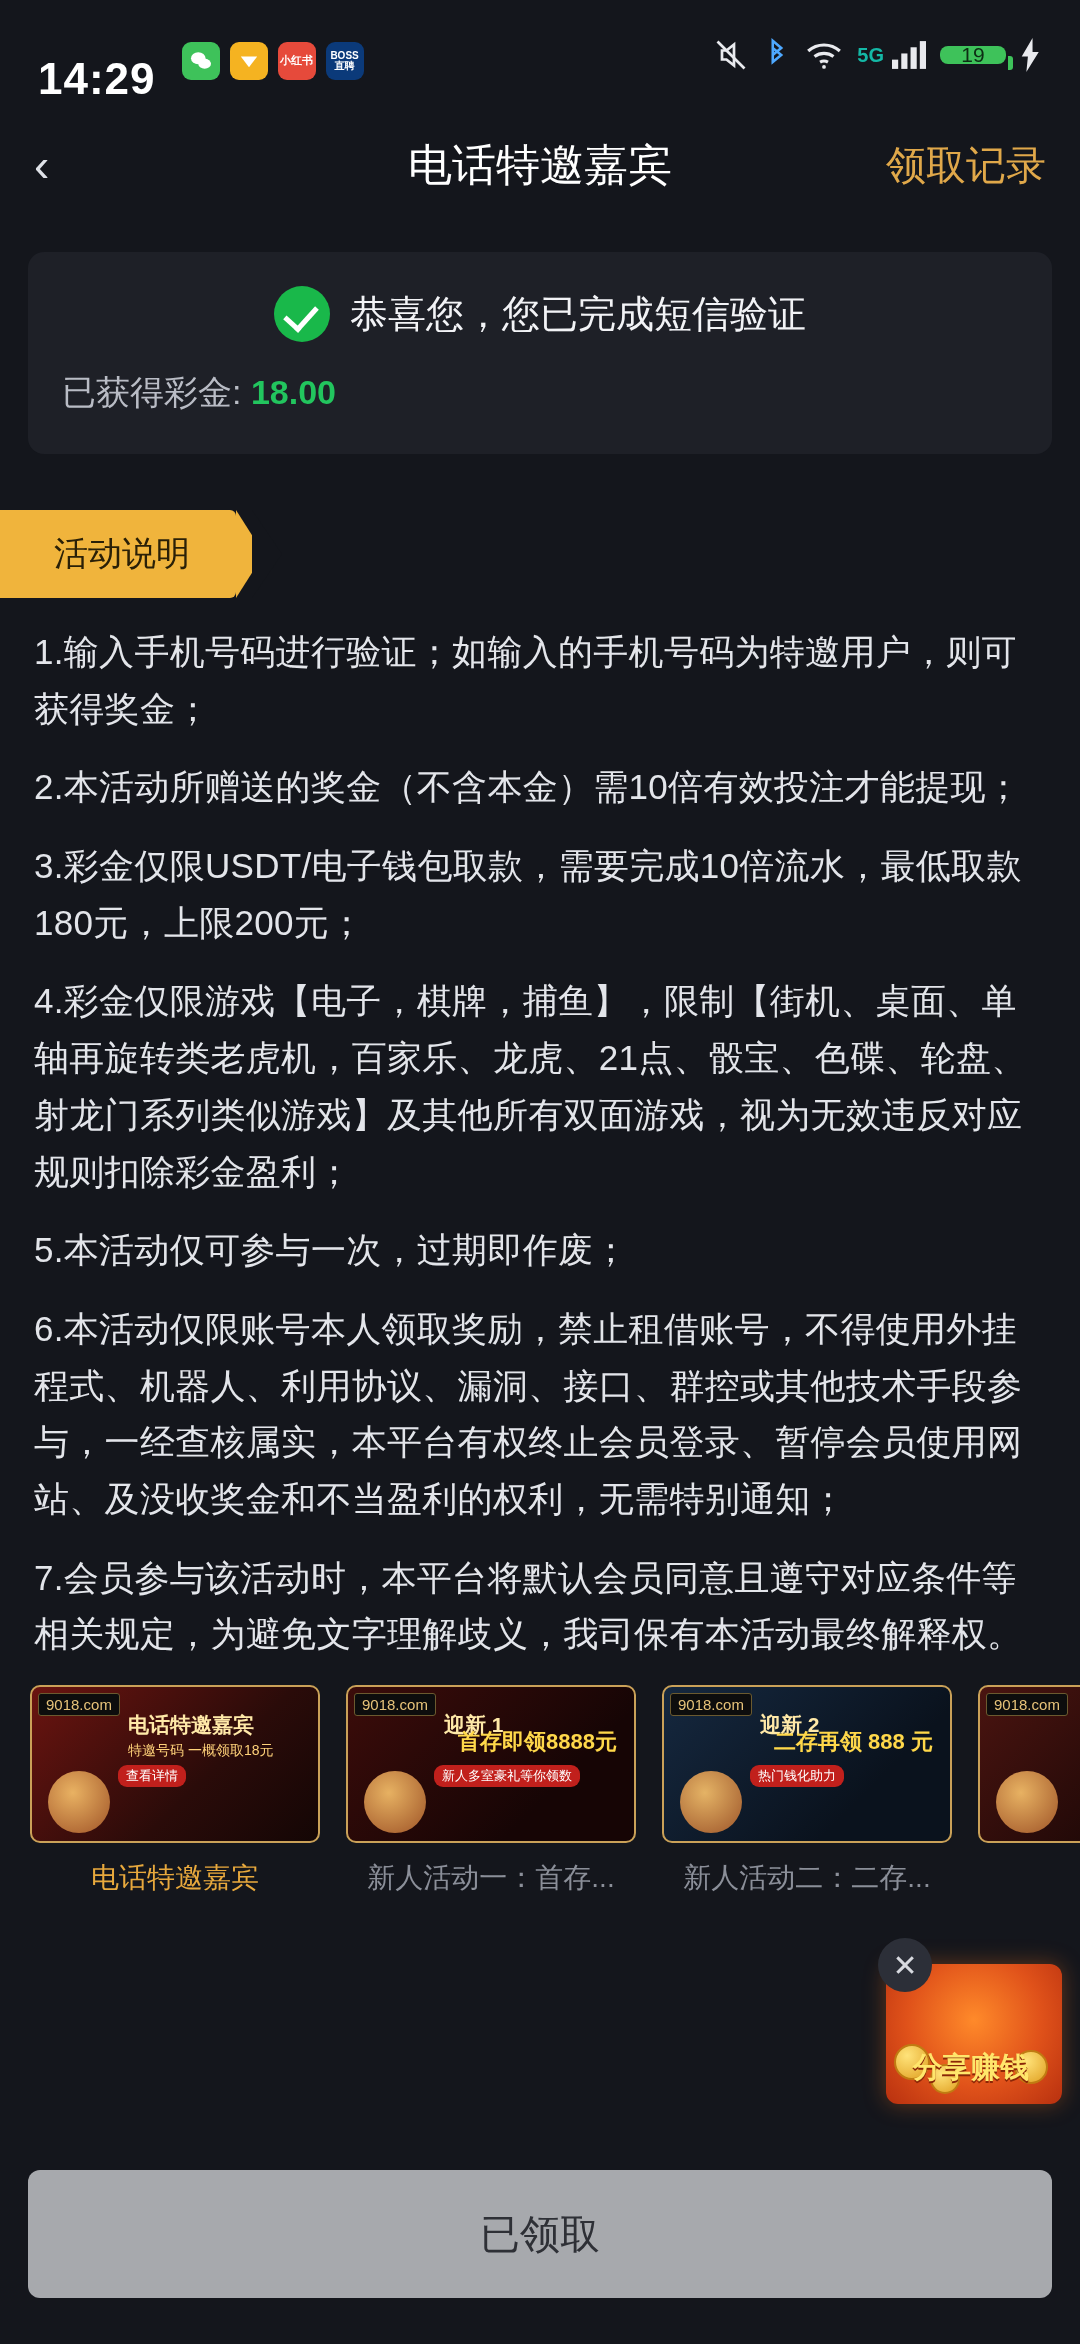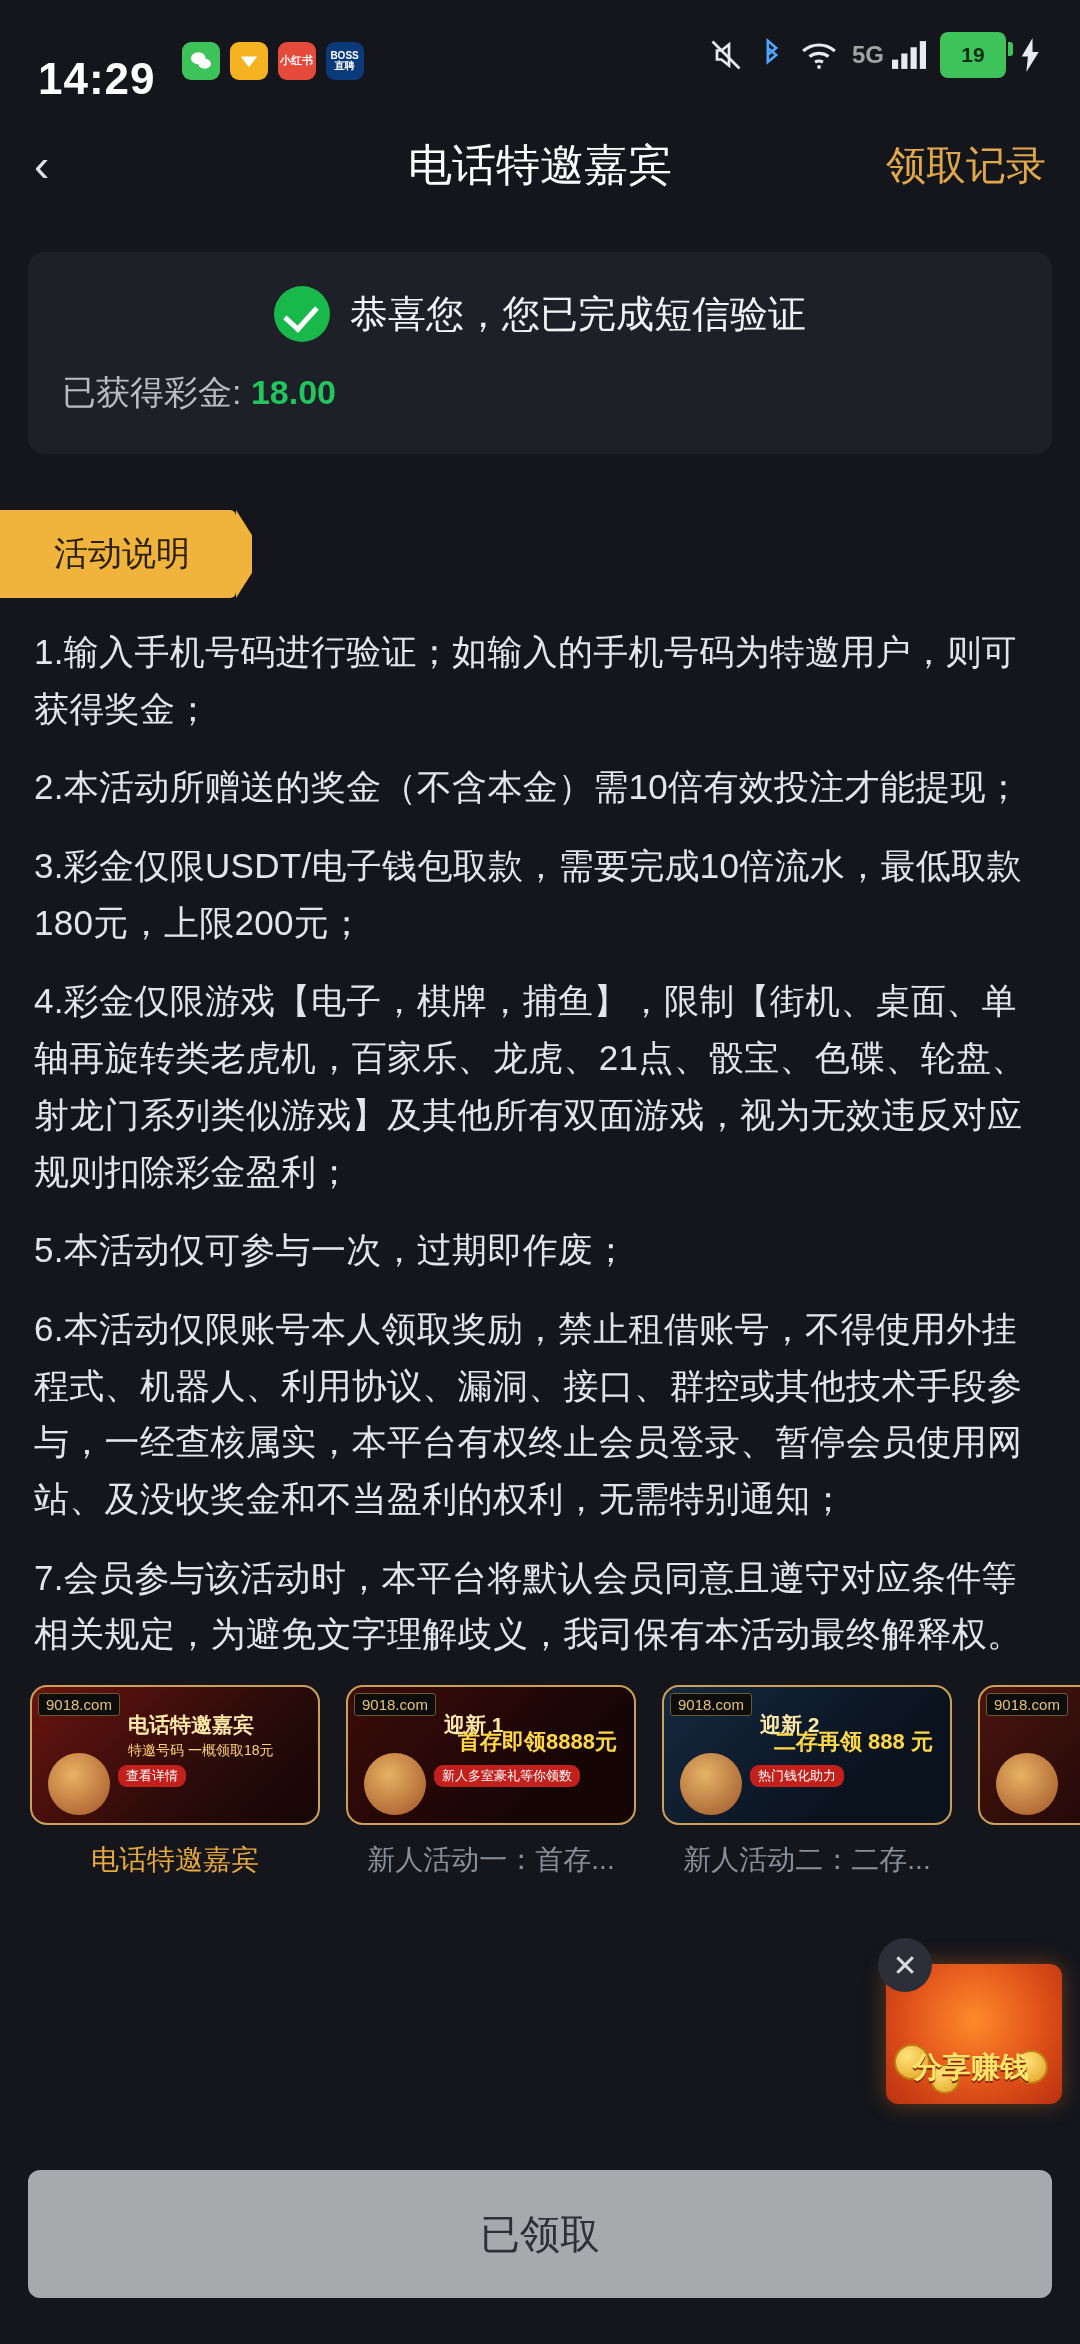--- a/index.html
+++ b/index.html
@@ -44,28 +44,28 @@
   .sb-app.yellow { background: #f5b321; }
   .sb-app.red { background: #e64a3b; font-size: 11px; }
   .sb-app.blue { background: #0b3a7a; font-size: 10px; }
   .sb-right {
     margin-left: auto;
     display: flex;
     align-items: center;
     gap: 14px;
   }
   .sb-icon { color: #e9eaee; display: flex; align-items: center; }
-  .sb-5g { font-size: 24px; font-weight: 700; color: #a3a3a3; margin-right: -6px; }
+  .sb-5g { font-size: 20px; font-weight: 700; color: #14b8a6; margin-right: -6px; }
   .battery {
-    width: 66px; height: 46px;
+    width: 66px; height: 18px;
     border-radius: 8px;
     background: #3ec25a;
     color: #0d2d14;
     font-size: 21px;
-    font-weight: 700;
+    font-weight: 400;
     display: flex; align-items: center; justify-content: center;
     position: relative;
   }
   .battery::after{
     content:"";
     position:absolute; right:-7px; top:10px;
     width:5px; height:14px; background:#3ec25a; border-radius:0 3px 3px 0;
   }
 
   
@@ -184,22 +184,22 @@
   
   .banners {
     margin-top: 22px;
     padding-left: 30px;
     display: flex;
     gap: 26px;
     overflow: hidden;
   }
   .banner-item { width: 290px; flex: none; }
   .banner-thumb {
-    height: 140px;
-    border-radius: 17px;
+    height: 158px;
+    border-radius: 10px;
     border: 2px solid #caa158;
     position: relative;
     overflow: hidden;
     background: linear-gradient(135deg,#6b1410 0%, #2a0b09 60%, #140605 100%);
   }
   .banner-thumb.b2 { background: linear-gradient(135deg,#3c0c0a 0%, #160505 70%); }
   .banner-thumb.b3 { background: linear-gradient(135deg,#15283f 0%, #0a121d 70%); }
   .banner-thumb.b4 { background: linear-gradient(135deg,#4a1410 0%, #1a0706 70%); }
   .bt-tag {
     position: absolute; left: 6px; top: 6px;

